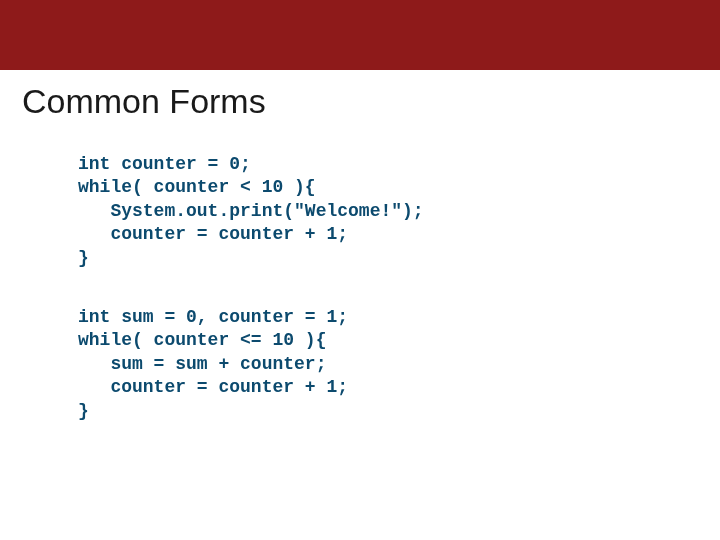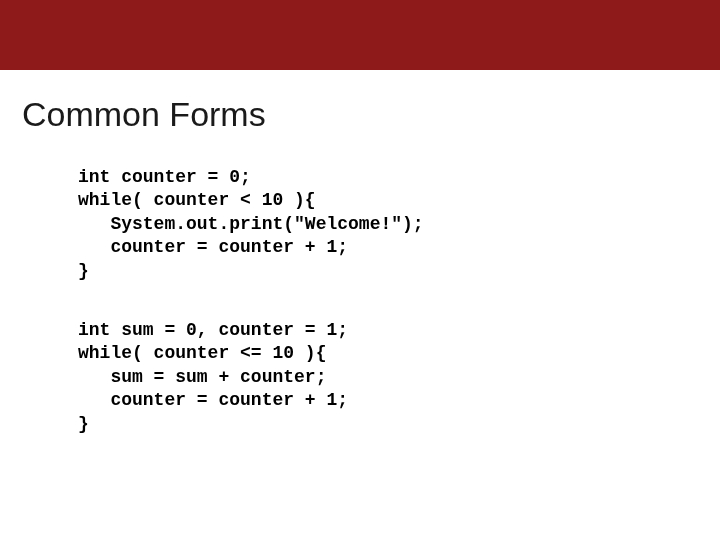--- a/index.html
+++ b/index.html
@@ -12,27 +12,27 @@
     }
     .header-bar {
       width: 100%;
       height: 70px;
       background: #8e1a1a;
     }
     .title {
       font-size: 34px;
       font-weight: 400;
       color: #1a1a1a;
-      padding: 25px 22px 0 22px;
+      padding: 12px 22px 0 22px;
     }
     .code-block {
       font-family: "Courier New", Courier, monospace;
       font-size: 18px;
       font-weight: bold;
-      color: #000000;
+      color: #0c4a6e;
       white-space: pre;
       line-height: 1.3;
     }
     .code-section-1 {
       margin: 32px 0 0 78px;
     }
     .code-section-2 {
       margin: 36px 16px 0 78px;
     }
   </style>

